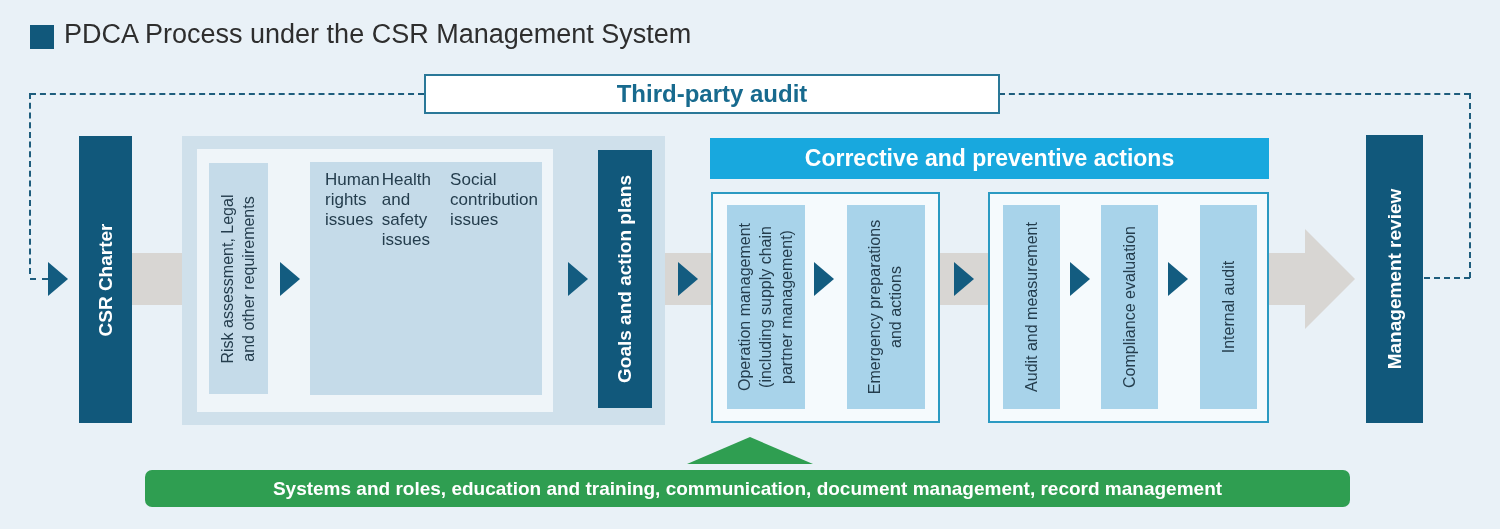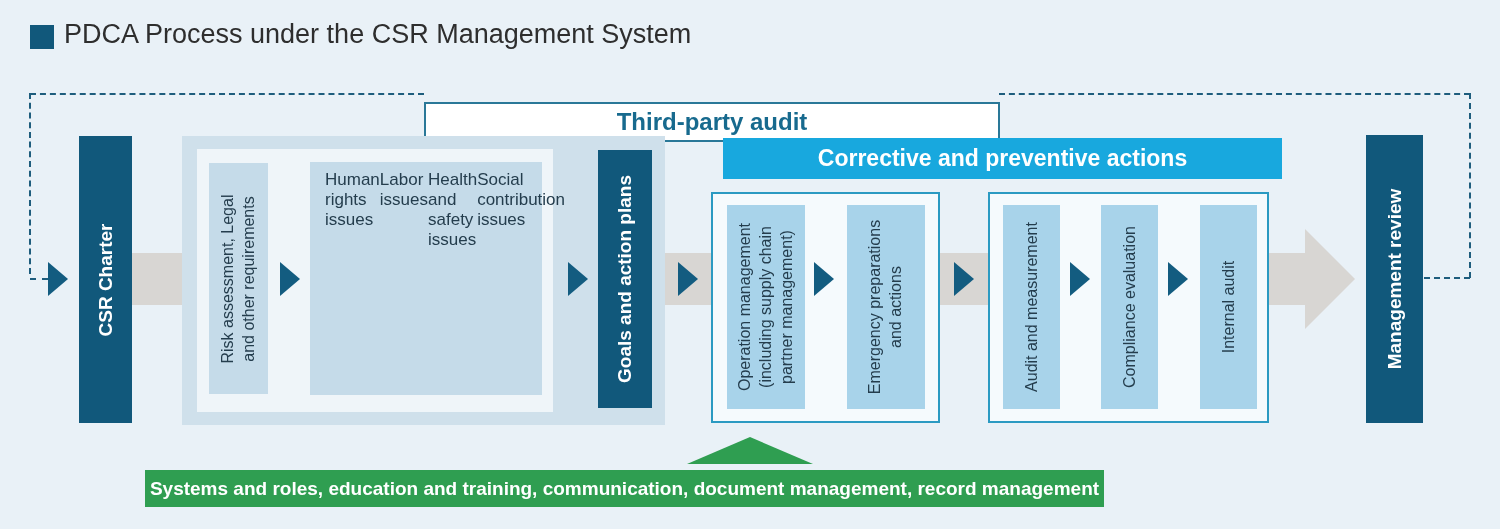--- a/index.html
+++ b/index.html
@@ -75,52 +75,51 @@
 <div class="abs title-text" style="left:64px;top:19px;">PDCA Process under the CSR Management System</div>
 
 <div class="abs dash-h" style="left:30px;top:93px;width:394px;"></div>
 <div class="abs dash-v" style="left:29px;top:93px;height:181px;"></div>
 <div class="abs dash-h" style="left:30px;top:278px;width:18px;"></div>
 <div class="abs arrow" style="left:48px;top:262px;"></div>
 <div class="abs dash-h" style="left:999px;top:93px;width:471px;"></div>
 <div class="abs dash-v" style="left:1469px;top:93px;height:185px;"></div>
 <div class="abs dash-h" style="left:1424px;top:277px;width:46px;"></div>
 
-<div class="abs tpa-box" style="left:424px;top:74px;width:576px;height:40px;margin-top:28px;">
+<div class="abs tpa-box" style="left:424px;top:74px;width:576px;height:40px;">
   <span>Third-party audit</span>
 </div>
 
 <div class="abs gray-band" style="left:132px;top:253px;width:1173px;height:52px;"></div>
 <div class="abs gray-head" style="left:1305px;top:229px;"></div>
 
 <div class="abs dark-box" style="left:79px;top:136px;width:53px;height:287px;">
   <div class="vtext v-white" style="width:270px;">CSR Charter</div>
 </div>
 
 <div class="abs container-box" style="left:182px;top:136px;width:483px;height:289px;"></div>
 <div class="abs white-inner" style="left:197px;top:149px;width:356px;height:263px;"></div>
 <div class="abs pale-box" style="left:209px;top:163px;width:59px;height:231px;">
   <div class="vtext v-dark" style="width:228px;">Risk assessment, Legal
 and other requirements</div>
 </div>
 <div class="abs arrow" style="left:280px;top:262px;"></div>
 <div class="abs pale-box issues-box" style="left:310px;top:162px;width:232px;height:233px;">
   <div class="issue">Human rights issues</div>
-  <div class="issue">Labor issues</div>
   <div class="issue">Health and safety issues</div>
   <div class="issue">Social contribution issues</div>
 </div>
 <div class="abs arrow" style="left:568px;top:262px;"></div>
 <div class="abs dark-box" style="left:598px;top:150px;width:54px;height:258px;">
   <div class="vtext v-white" style="width:250px;">Goals and action plans</div>
 </div>
 
 <div class="abs arrow" style="left:678px;top:262px;"></div>
 
-<div class="abs cyan-banner" style="left:710px;top:138px;width:559px;height:41px;margin-left:13px;">
+<div class="abs cyan-banner" style="left:710px;top:138px;width:559px;height:41px;">
   <span>Corrective and preventive actions</span>
 </div>
 
 <div class="abs group-box" style="left:711px;top:192px;width:229px;height:231px;"></div>
 <div class="abs sky-box" style="left:727px;top:205px;width:78px;height:204px;">
   <div class="vtext v-dark" style="width:200px;">Operation management
 (including supply chain
 partner management)</div>
 </div>
 <div class="abs arrow" style="left:814px;top:262px;"></div>
@@ -142,15 +141,15 @@
 <div class="abs arrow" style="left:1168px;top:262px;"></div>
 <div class="abs sky-box" style="left:1200px;top:205px;width:57px;height:204px;">
   <div class="vtext v-dark" style="width:200px;">Internal audit</div>
 </div>
 
 <div class="abs dark-box" style="left:1366px;top:135px;width:57px;height:288px;">
   <div class="vtext v-white" style="width:270px;">Management review</div>
 </div>
 
 <div class="abs green-triangle" style="left:687px;top:437px;"></div>
-<div class="abs green-banner" style="left:145px;top:470px;width:959px;height:37px;">
+<div class="abs green-banner" style="left:145px;top:470px;width:1205px;height:37px;border-radius:7px;">
   <span>Systems and roles, education and training, communication, document management, record management</span>
 </div>
 
 </body></html>

